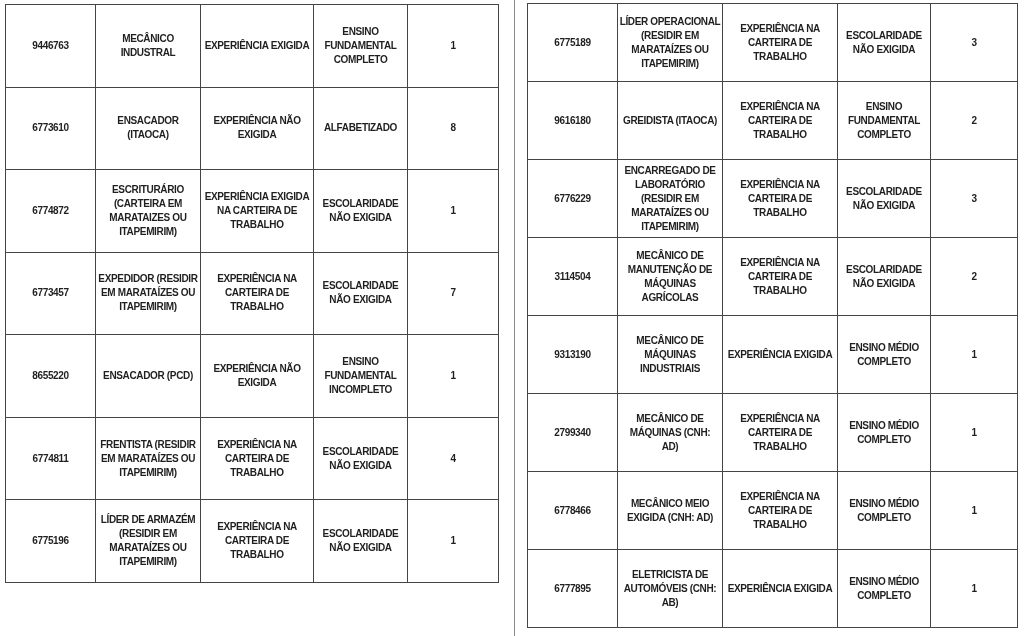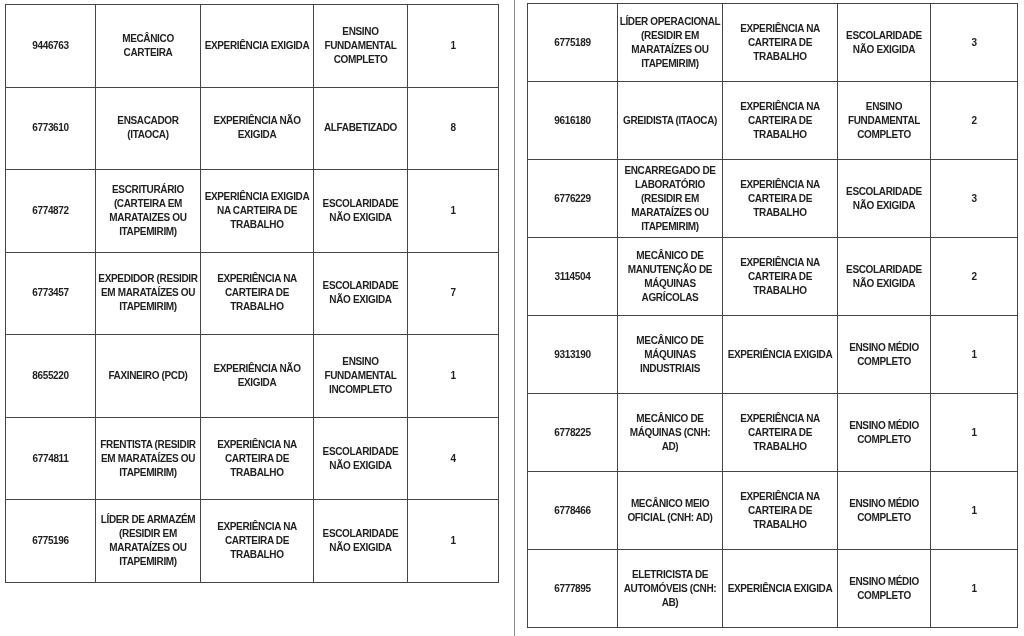--- a/index.html
+++ b/index.html
@@ -70,21 +70,21 @@
 </head>
 <body>
 
 <div class="page-divider"></div>
 
 <div id="left-table" class="jobs-table">
 
     <div class="row">
       <div class="cell">9446763</div>
       <div class="cell">MECÂNICO
-CARTEIRA</div>
+INDUSTRAL</div>
       <div class="cell">EXPERIÊNCIA EXIGIDA</div>
       <div class="cell">ENSINO
 FUNDAMENTAL
 COMPLETO</div>
       <div class="cell">1</div>
     </div>
 
     <div class="row">
       <div class="cell">6773610</div>
       <div class="cell">ENSACADOR
@@ -117,21 +117,21 @@
       <div class="cell">EXPERIÊNCIA NA
 CARTEIRA DE
 TRABALHO</div>
       <div class="cell">ESCOLARIDADE
 NÃO EXIGIDA</div>
       <div class="cell">7</div>
     </div>
 
     <div class="row">
       <div class="cell">8655220</div>
-      <div class="cell">FAXINEIRO (PCD)</div>
+      <div class="cell">ENSACADOR (PCD)</div>
       <div class="cell">EXPERIÊNCIA NÃO
 EXIGIDA</div>
       <div class="cell">ENSINO
 FUNDAMENTAL
 INCOMPLETO</div>
       <div class="cell">1</div>
     </div>
 
     <div class="row">
       <div class="cell">6774811</div>
@@ -223,36 +223,36 @@
       <div class="cell">MECÂNICO DE
 MÁQUINAS
 INDUSTRIAIS</div>
       <div class="cell">EXPERIÊNCIA EXIGIDA</div>
       <div class="cell">ENSINO MÉDIO
 COMPLETO</div>
       <div class="cell">1</div>
     </div>
 
     <div class="row">
-      <div class="cell">6778225</div>
+      <div class="cell">2799340</div>
       <div class="cell">MECÂNICO DE
 MÁQUINAS (CNH:
 AD)</div>
       <div class="cell">EXPERIÊNCIA NA
 CARTEIRA DE
 TRABALHO</div>
       <div class="cell">ENSINO MÉDIO
 COMPLETO</div>
       <div class="cell">1</div>
     </div>
 
     <div class="row">
       <div class="cell">6778466</div>
       <div class="cell">MECÂNICO MEIO
-OFICIAL (CNH: AD)</div>
+EXIGIDA (CNH: AD)</div>
       <div class="cell">EXPERIÊNCIA NA
 CARTEIRA DE
 TRABALHO</div>
       <div class="cell">ENSINO MÉDIO
 COMPLETO</div>
       <div class="cell">1</div>
     </div>
 
     <div class="row">
       <div class="cell">6777895</div>

